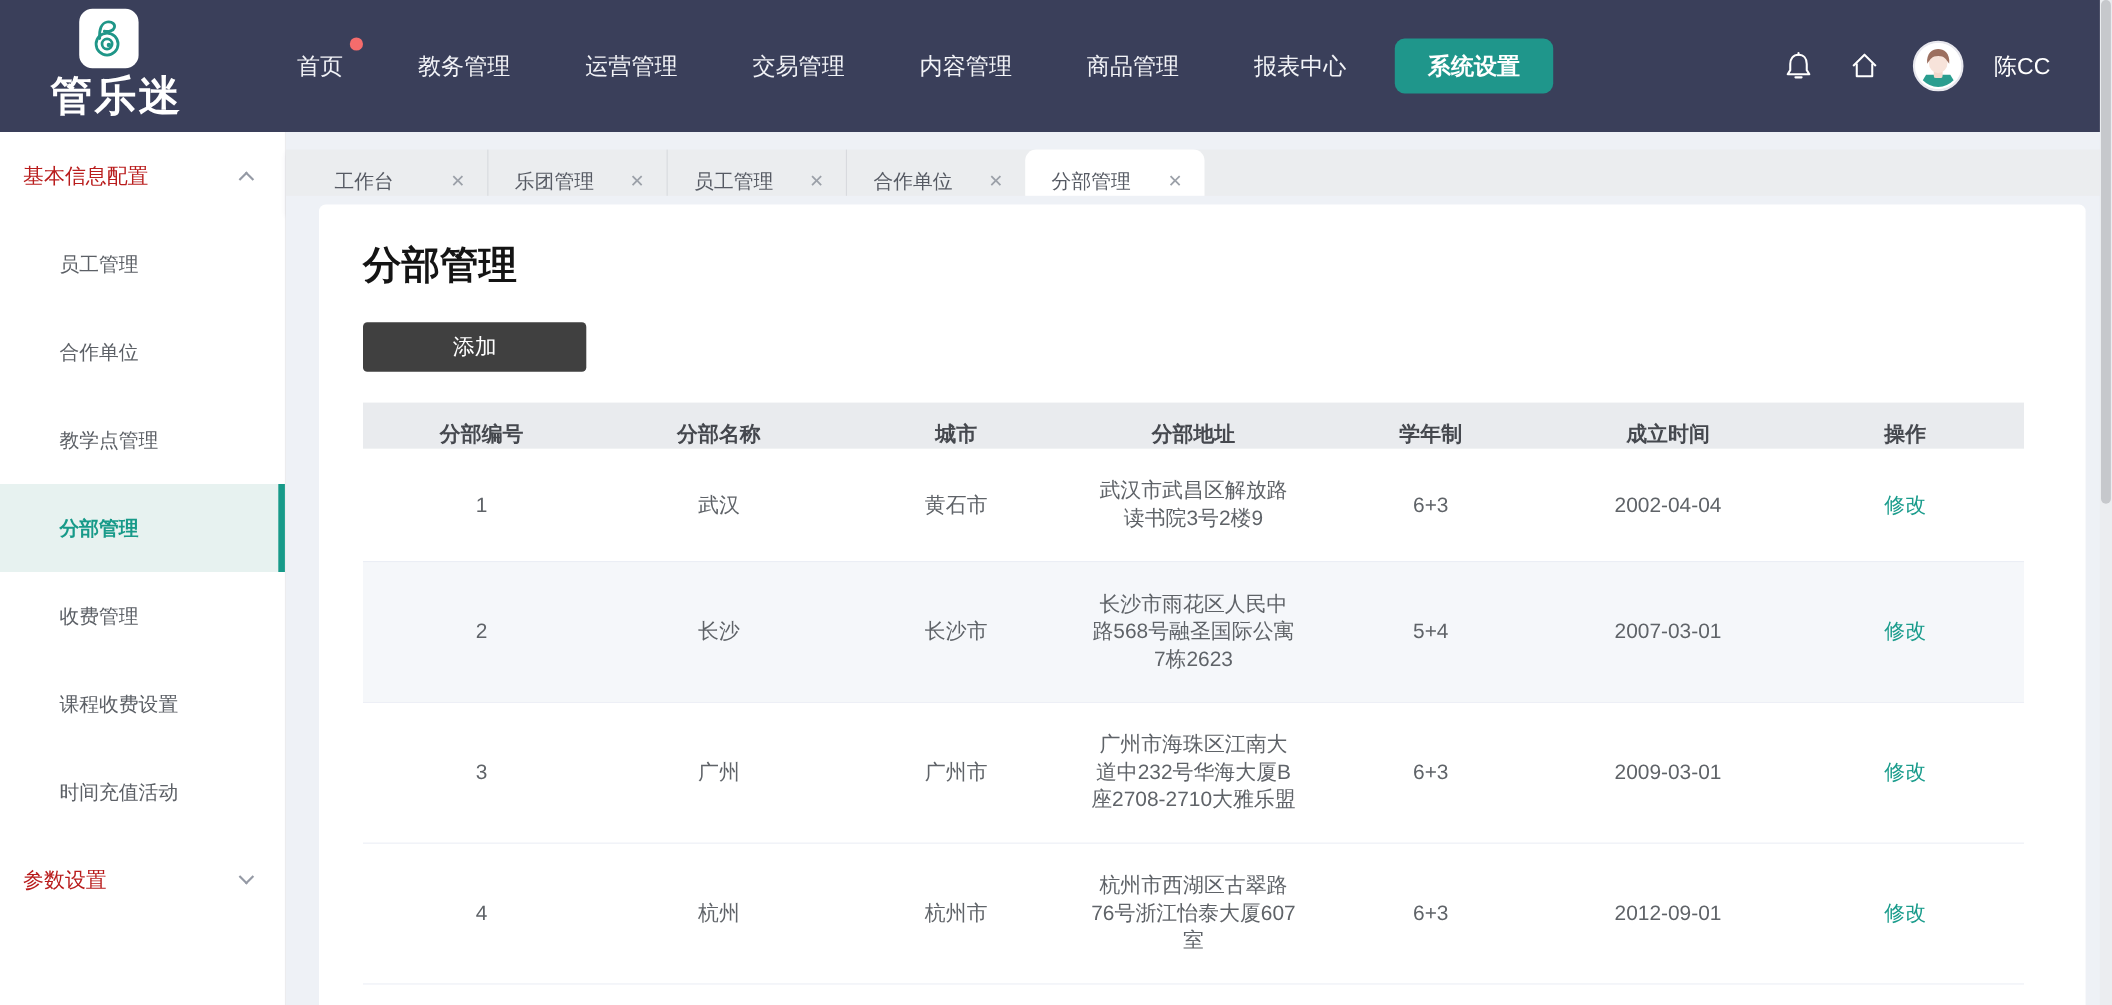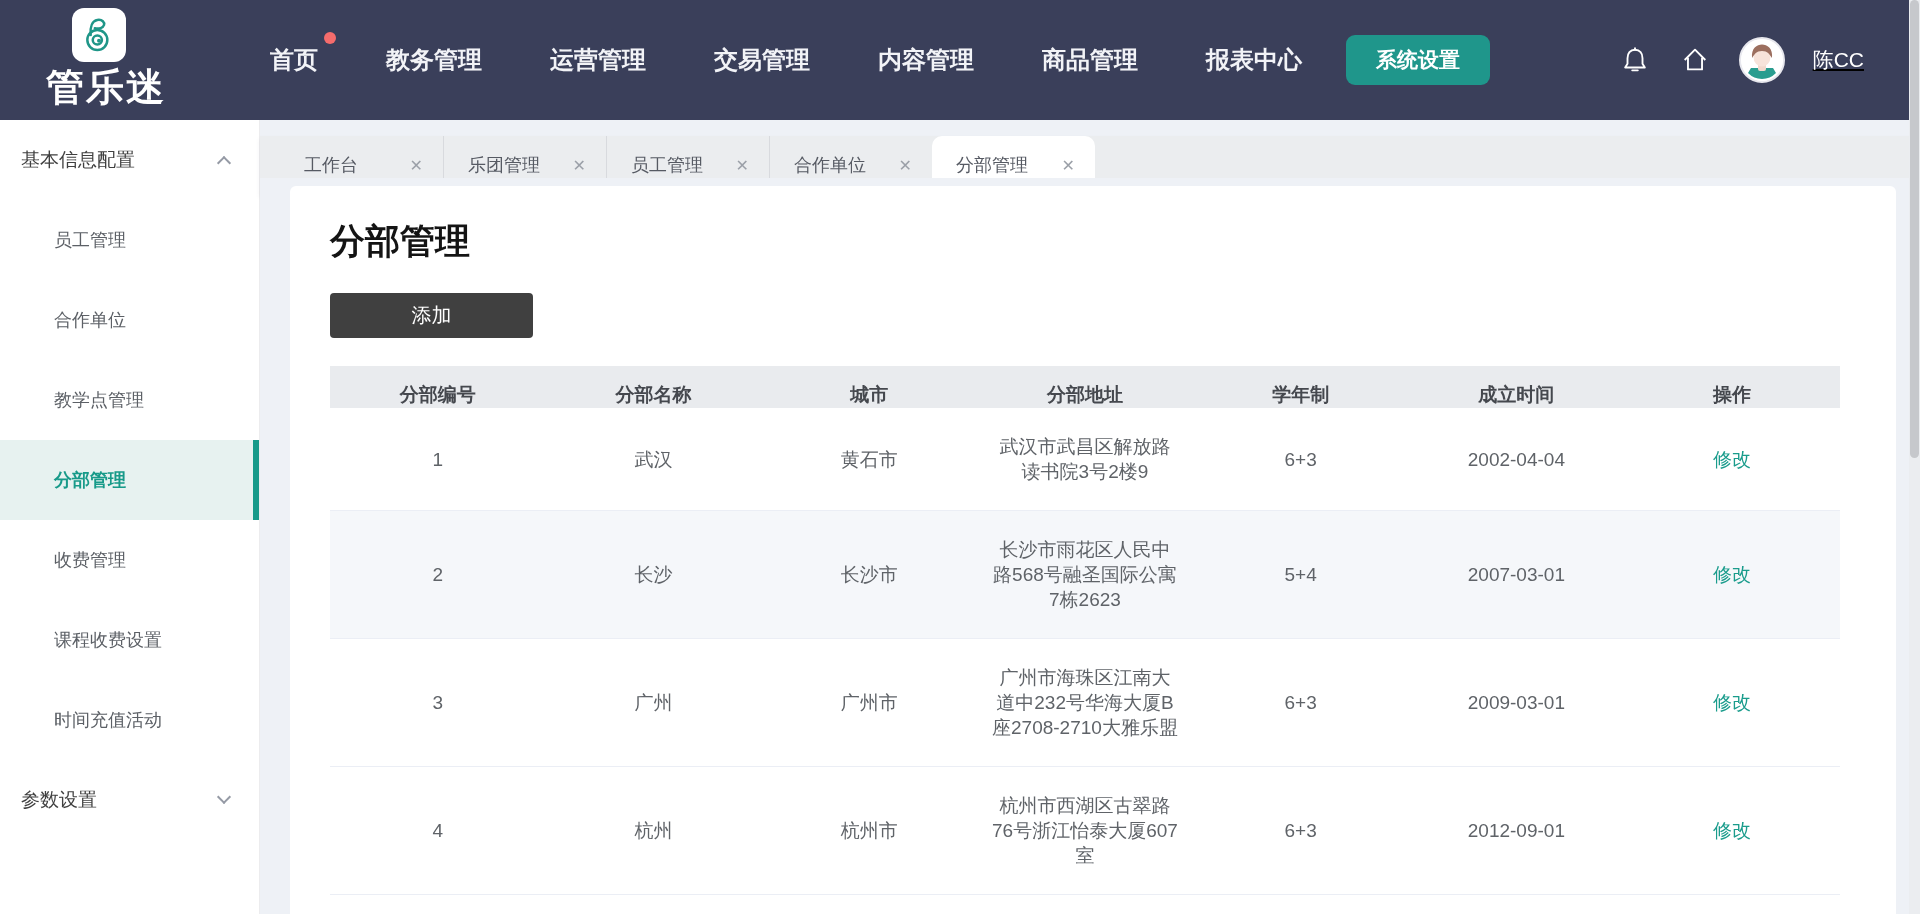--- a/index.html
+++ b/index.html
@@ -8,38 +8,38 @@
   .app { position:relative; width:1920px; height:914px; overflow:hidden; }
 
   
   .navbar { position:absolute; left:0; top:0; width:1920px; height:120px;
             background:#3a3f5a; display:flex; align-items:center; z-index:5; }
   .brand { display:flex; align-items:center; margin-left:32px; cursor:pointer;flex-direction:column; }
   .brand-logo { width:54px; height:54px; background:#ffffff; border-radius:12px;
                 display:flex; align-items:center; justify-content:center; }
   .brand-name { color:#ffffff; font-size:38px; font-weight:600; margin-left:14px; letter-spacing:2px; }
   .nav-menu { display:flex; align-items:center; gap:68px; margin-left:104px; }
-  .nav-item { position:relative; color:#f2f3f7; font-size:24px; cursor:pointer; white-space:nowrap;font-weight:bold; }
+  .nav-item { position:relative; color:#f2f3f7; font-size:21px; cursor:pointer; white-space:nowrap; }
   .nav-item .dot { display:none; position:absolute; top:-12px; right:-18px; width:12px; height:12px;
                    border-radius:50%; background:#f56c6c; }
   .nav-item.has-dot .dot { display:block; }
   .nav-settings { margin-left:44px; background:#1f968b; color:#ffffff; font-size:21px; font-weight:600;
                   padding:11px 30px; border-radius:9px; cursor:pointer; white-space:nowrap; }
-  .nav-right { margin-left:auto; display:flex; align-items:center; gap:28px; padding-right:56px;text-decoration:underline; }
+  .nav-right { margin-left:auto; display:flex; align-items:center; gap:28px; padding-right:56px; }
   .icon-btn { width:32px; height:32px; cursor:pointer; display:flex; align-items:center; justify-content:center; }
   .avatar { width:46px; height:46px; border-radius:50%; background:#ffffff; overflow:hidden;
             border:2px solid #e8e8ee; cursor:pointer; }
   .user-name { color:#ffffff; font-size:21px; cursor:pointer; }
 
   
   .sidebar { position:absolute; left:0; top:120px; width:260px; height:794px; background:#ffffff;
              border-right:1px solid #ececee; }
   .side-row { height:80px; display:flex; align-items:center; cursor:pointer; position:relative;
               padding-left:54px; color:#5c6066; font-size:18px; }
-  .side-row.section { padding-left:21px; color:#404040; font-size:19px; }
+  .side-row.section { padding-left:21px; color:#b91c1c; font-size:19px; }
   .side-row .chev { display:none; position:absolute; right:30px; width:10px; height:10px;
                     border-left:2px solid #959aa5; border-bottom:2px solid #959aa5; }
   .side-row.section .chev { display:block; }
   .side-row.chev-up .chev { transform:rotate(135deg); top:38px; }
   .side-row.chev-down .chev { transform:rotate(-45deg); top:32px; }
   .side-row.active { background:#e7f2f0; color:#179a89; font-weight:700; border-right:6px solid #179a89; }
 
   
   .tabbar { position:absolute; left:260px; top:136px; width:1649px; height:58px; background:#ebedef;
             display:flex; align-items:stretch; padding-left:20px;

